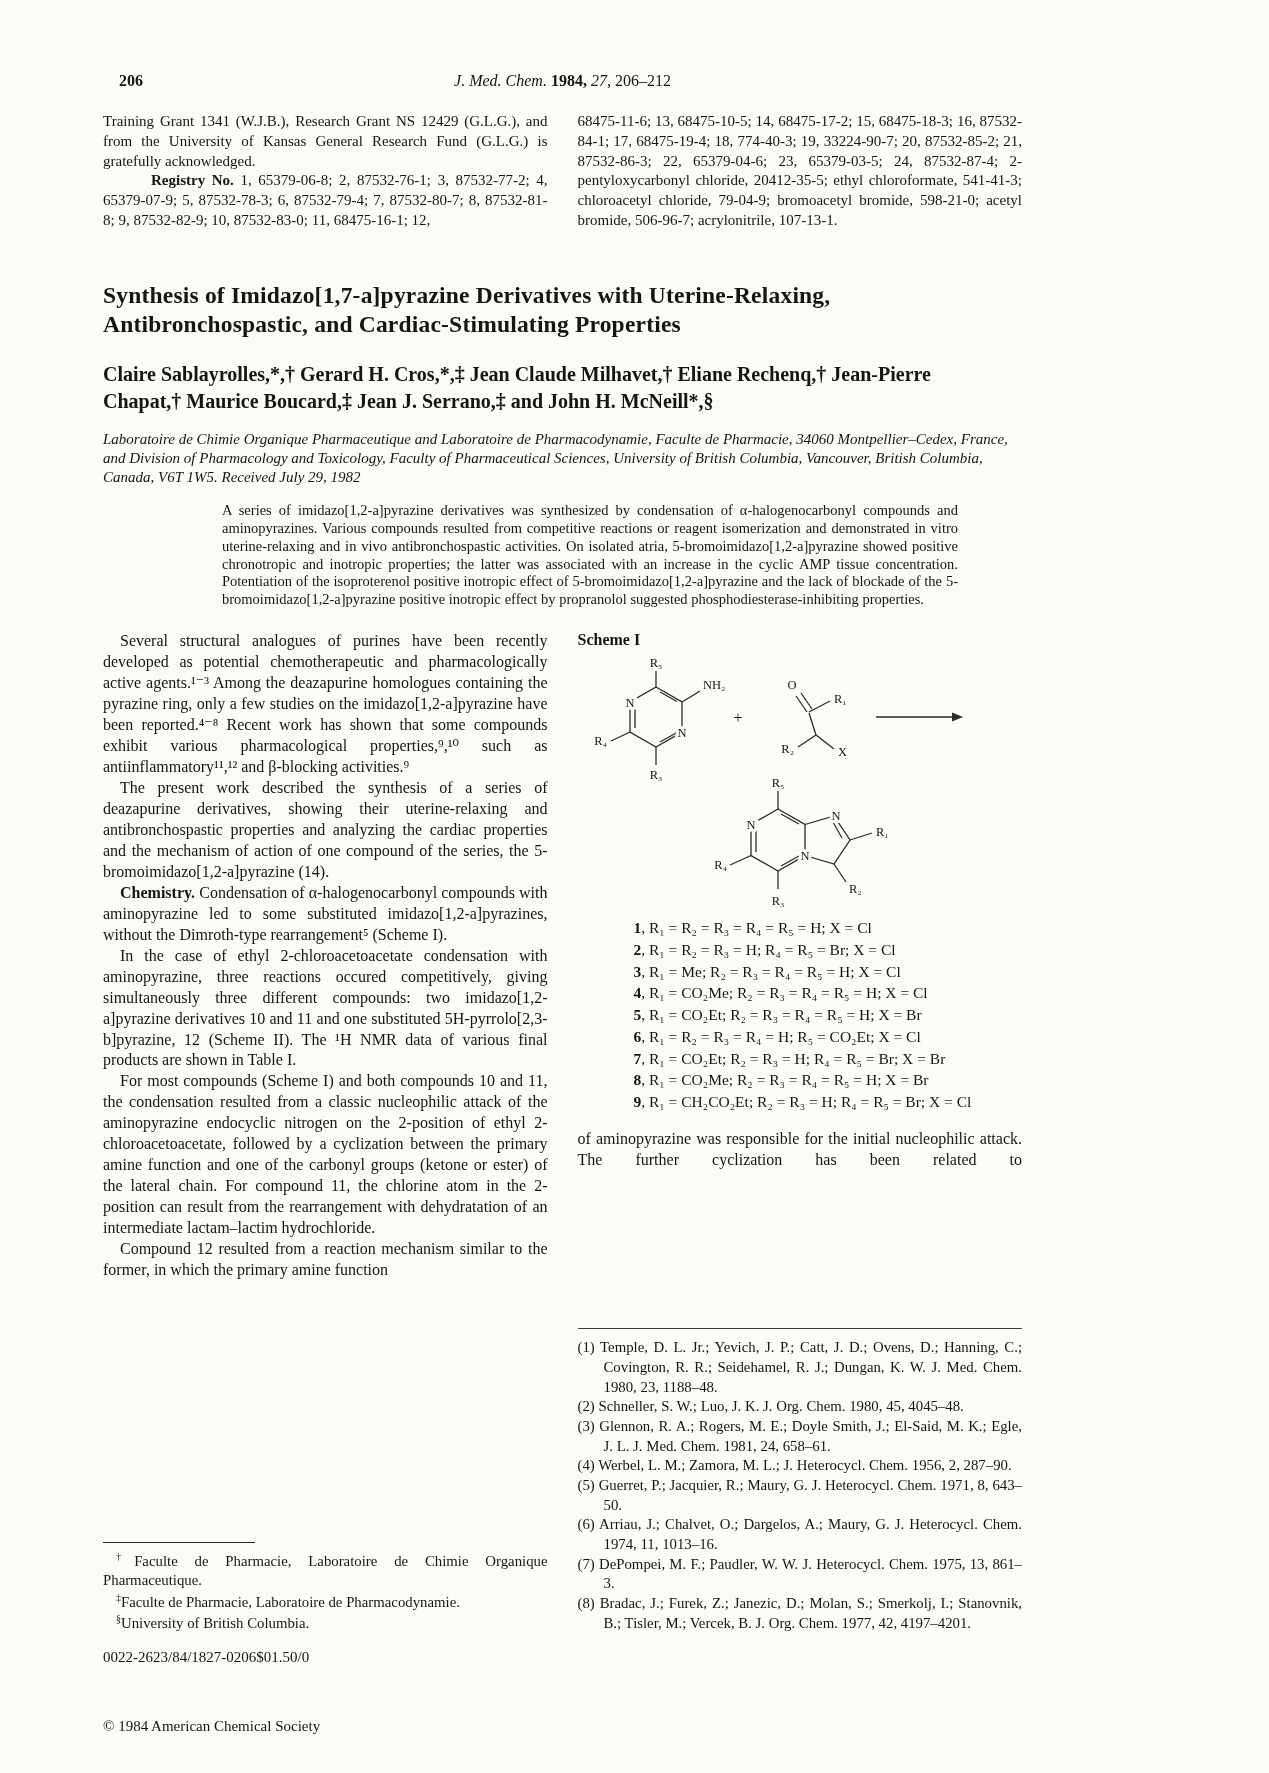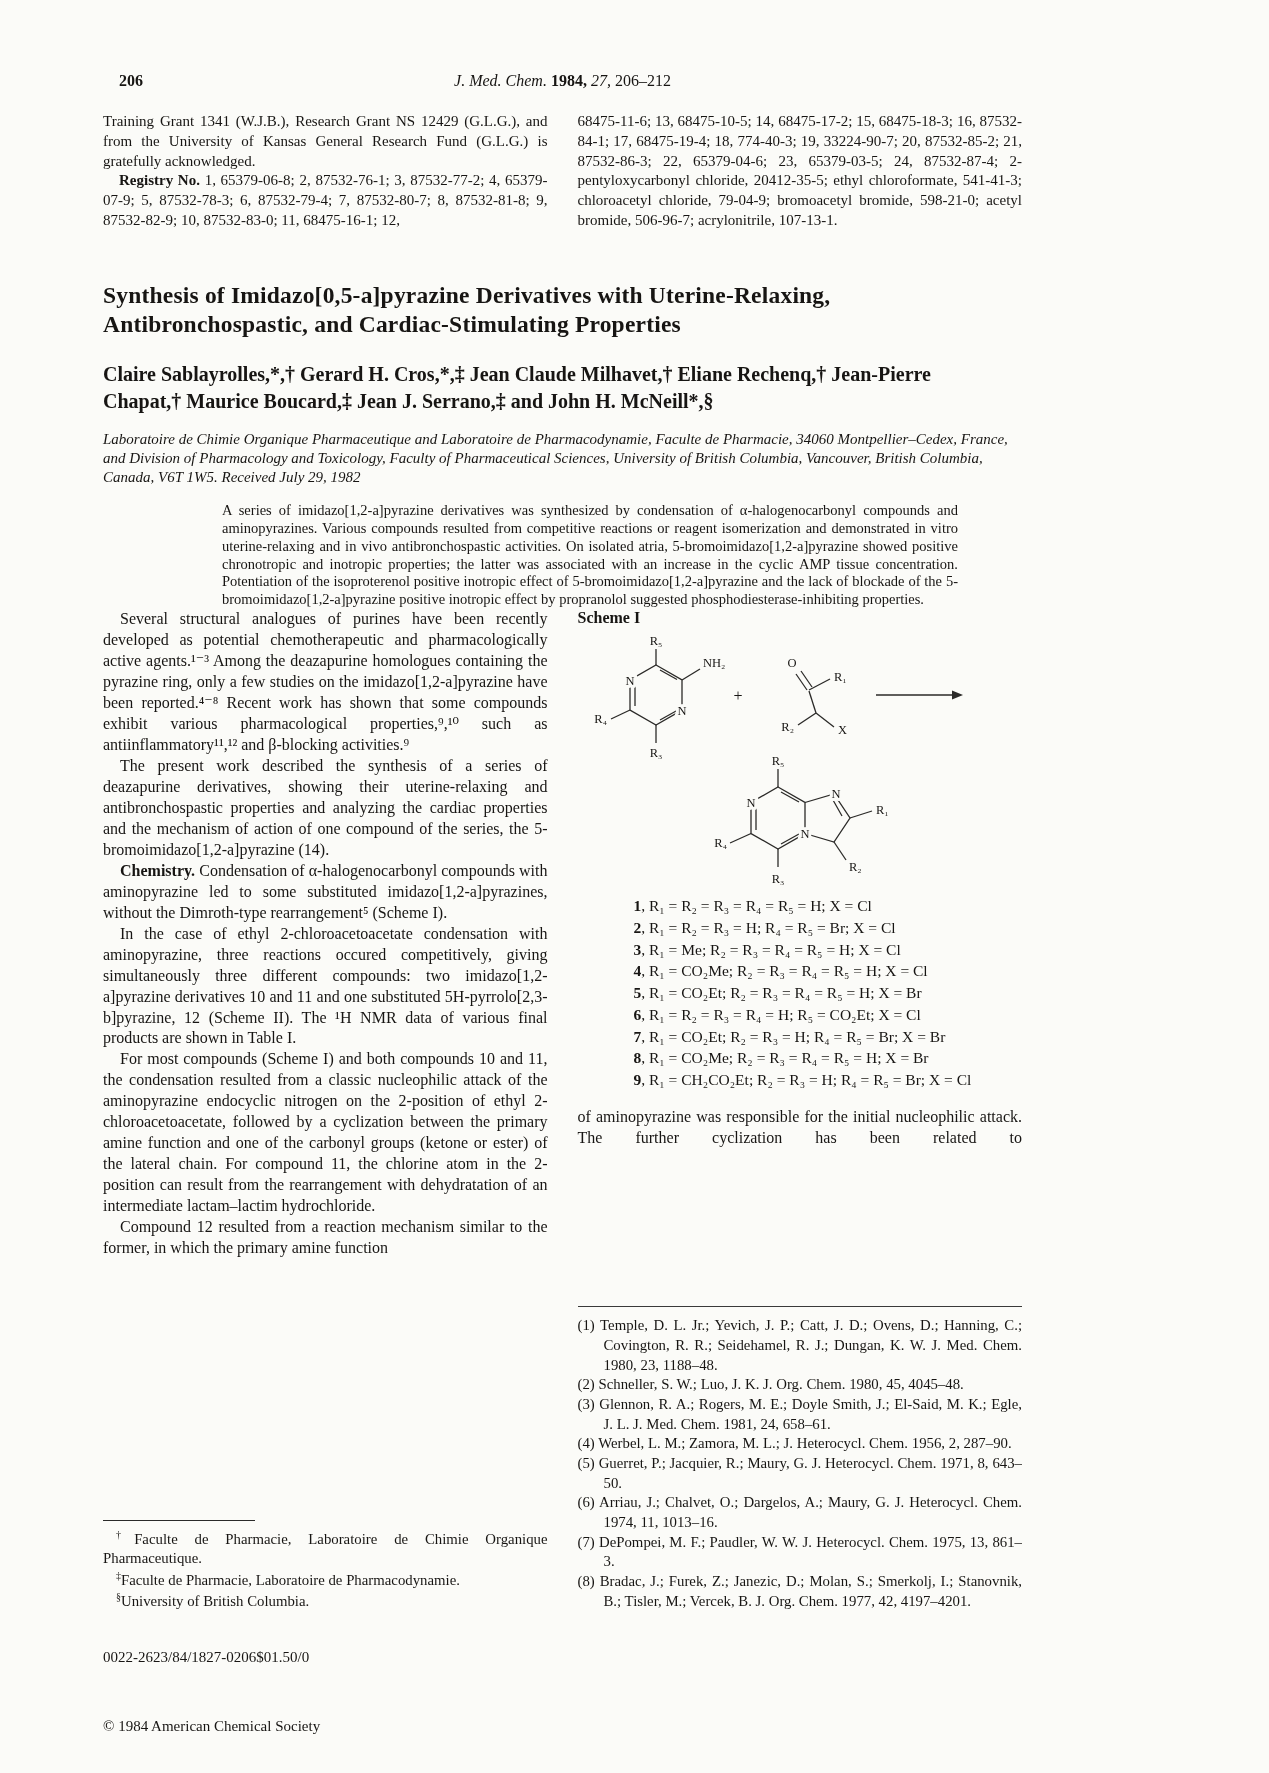--- a/index.html
+++ b/index.html
@@ -18,30 +18,30 @@
   .runhead { position: relative; height: 24px; font-size: 16px; }
   .pageno { position: absolute; left: 16px; top: 0; font-weight: bold; }
   .jline { text-align: center; }
   .jline .jname, .jline .jvol { font-style: italic; }
   .jline .jyear { font-weight: bold; text-align: right; }
 
   
   .front { display: flex; gap: 30px; margin-top: 16px; font-size: 15px; line-height: 1.32; text-align: justify; }
   .front .col { flex: 1 1 0; min-width: 0; }
   .fm-indent { text-indent: 16px; }
-  .lead-bold { font-weight: bold; }
+  .lead-bold { font-weight: bold; margin-left: 32px; }
 
   
   .title { margin-top: 50px; font-size: 23.5px; font-weight: 700; line-height: 1.24; padding-right: 28px; letter-spacing: 0.2px; }
   .authors { margin-top: 22px; font-size: 20px; font-weight: 600; line-height: 1.35; padding-right: 48px; }
   .affil { margin-top: 15px; font-style: italic; font-size: 15px; line-height: 1.28; padding-right: 12px; }
   .abstract { margin: 14px 64px 0 119px; font-size: 14.5px; line-height: 1.24; text-align: justify; }
 
   
-  .columns { display: flex; gap: 30px; height: 1002px; }
+  .columns { display: flex; gap: 30px; margin-top: 22px; height: 1002px; }
   .col-left, .col-right { flex: 1 1 0; min-width: 0; display: flex; flex-direction: column; }
   .body-par { font-size: 16px; line-height: 1.31; text-align: justify; text-indent: 17px; }
   .plead { font-weight: bold; }
 
   
   .footnotes { margin-top: auto; font-size: 14.8px; line-height: 1.32; }
   .fn-rule { width: 152px; border-top: 1.3px solid #2a2a2a; margin-bottom: 7px; }
   .fn { text-indent: 13px; text-align: justify; }
   .fn sup { font-size: 10px; }
 
@@ -78,21 +78,21 @@
   <div class="front">
     <div class="col">
       <p>Training Grant 1341 (W.J.B.), Research Grant NS 12429 (G.L.G.), and from the University of Kansas General Research Fund (G.L.G.) is gratefully acknowledged.</p>
       <p class="fm-indent"><b class="lead-bold">Registry No.</b><span> 1, 65379-06-8; 2, 87532-76-1; 3, 87532-77-2; 4, 65379-07-9; 5, 87532-78-3; 6, 87532-79-4; 7, 87532-80-7; 8, 87532-81-8; 9, 87532-82-9; 10, 87532-83-0; 11, 68475-16-1; 12,</span></p>
     </div>
     <div class="col">
       <p>68475-11-6; 13, 68475-10-5; 14, 68475-17-2; 15, 68475-18-3; 16, 87532-84-1; 17, 68475-19-4; 18, 774-40-3; 19, 33224-90-7; 20, 87532-85-2; 21, 87532-86-3; 22, 65379-04-6; 23, 65379-03-5; 24, 87532-87-4; 2-pentyloxycarbonyl chloride, 20412-35-5; ethyl chloroformate, 541-41-3; chloroacetyl chloride, 79-04-9; bromoacetyl bromide, 598-21-0; acetyl bromide, 506-96-7; acrylonitrile, 107-13-1.</p>
     </div>
   </div>
 
-  <h1 class="title">Synthesis of Imidazo[0,5-a]pyrazine Derivatives with Uterine-Relaxing, Antibronchospastic, and Cardiac-Stimulating Properties</h1>
+  <h1 class="title">Synthesis of Imidazo[1,7-a]pyrazine Derivatives with Uterine-Relaxing, Antibronchospastic, and Cardiac-Stimulating Properties</h1>
   <div class="authors">Claire Sablayrolles,*,† Gerard H. Cros,*,‡ Jean Claude Milhavet,† Eliane Rechenq,† Jean-Pierre Chapat,† Maurice Boucard,‡ Jean J. Serrano,‡ and John H. McNeill*,§</div>
   <div class="affil"><span>Laboratoire de Chimie Organique Pharmaceutique and Laboratoire de Pharmacodynamie, Faculte de Pharmacie, 34060 Montpellier–Cedex, France, and Division of Pharmacology and Toxicology, Faculty of Pharmaceutical Sciences, University of British Columbia, Vancouver, British Columbia, Canada, V6T 1W5.</span><span> Received July 29, 1982</span></div>
   <div class="abstract">A series of imidazo[1,2-a]pyrazine derivatives was synthesized by condensation of α-halogenocarbonyl compounds and aminopyrazines. Various compounds resulted from competitive reactions or reagent isomerization and demonstrated in vitro uterine-relaxing and in vivo antibronchospastic activities. On isolated atria, 5-bromoimidazo[1,2-a]pyrazine showed positive chronotropic and inotropic properties; the latter was associated with an increase in the cyclic AMP tissue concentration. Potentiation of the isoproterenol positive inotropic effect of 5-bromoimidazo[1,2-a]pyrazine and the lack of blockade of the 5-bromoimidazo[1,2-a]pyrazine positive inotropic effect by propranolol suggested phosphodiesterase-inhibiting properties.</div>
 
   <div class="columns">
 
     <div class="col-left">
       <div>
 
           <p class="body-par"><b class="plead"></b><span>Several structural analogues of purines have been recently developed as potential chemotherapeutic and pharmacologically active agents.¹⁻³ Among the deazapurine homologues containing the pyrazine ring, only a few studies on the imidazo[1,2-a]pyrazine have been reported.⁴⁻⁸ Recent work has shown that some compounds exhibit various pharmacological properties,⁹,¹⁰ such as antiinflammatory¹¹,¹² and β-blocking activities.⁹</span></p>

